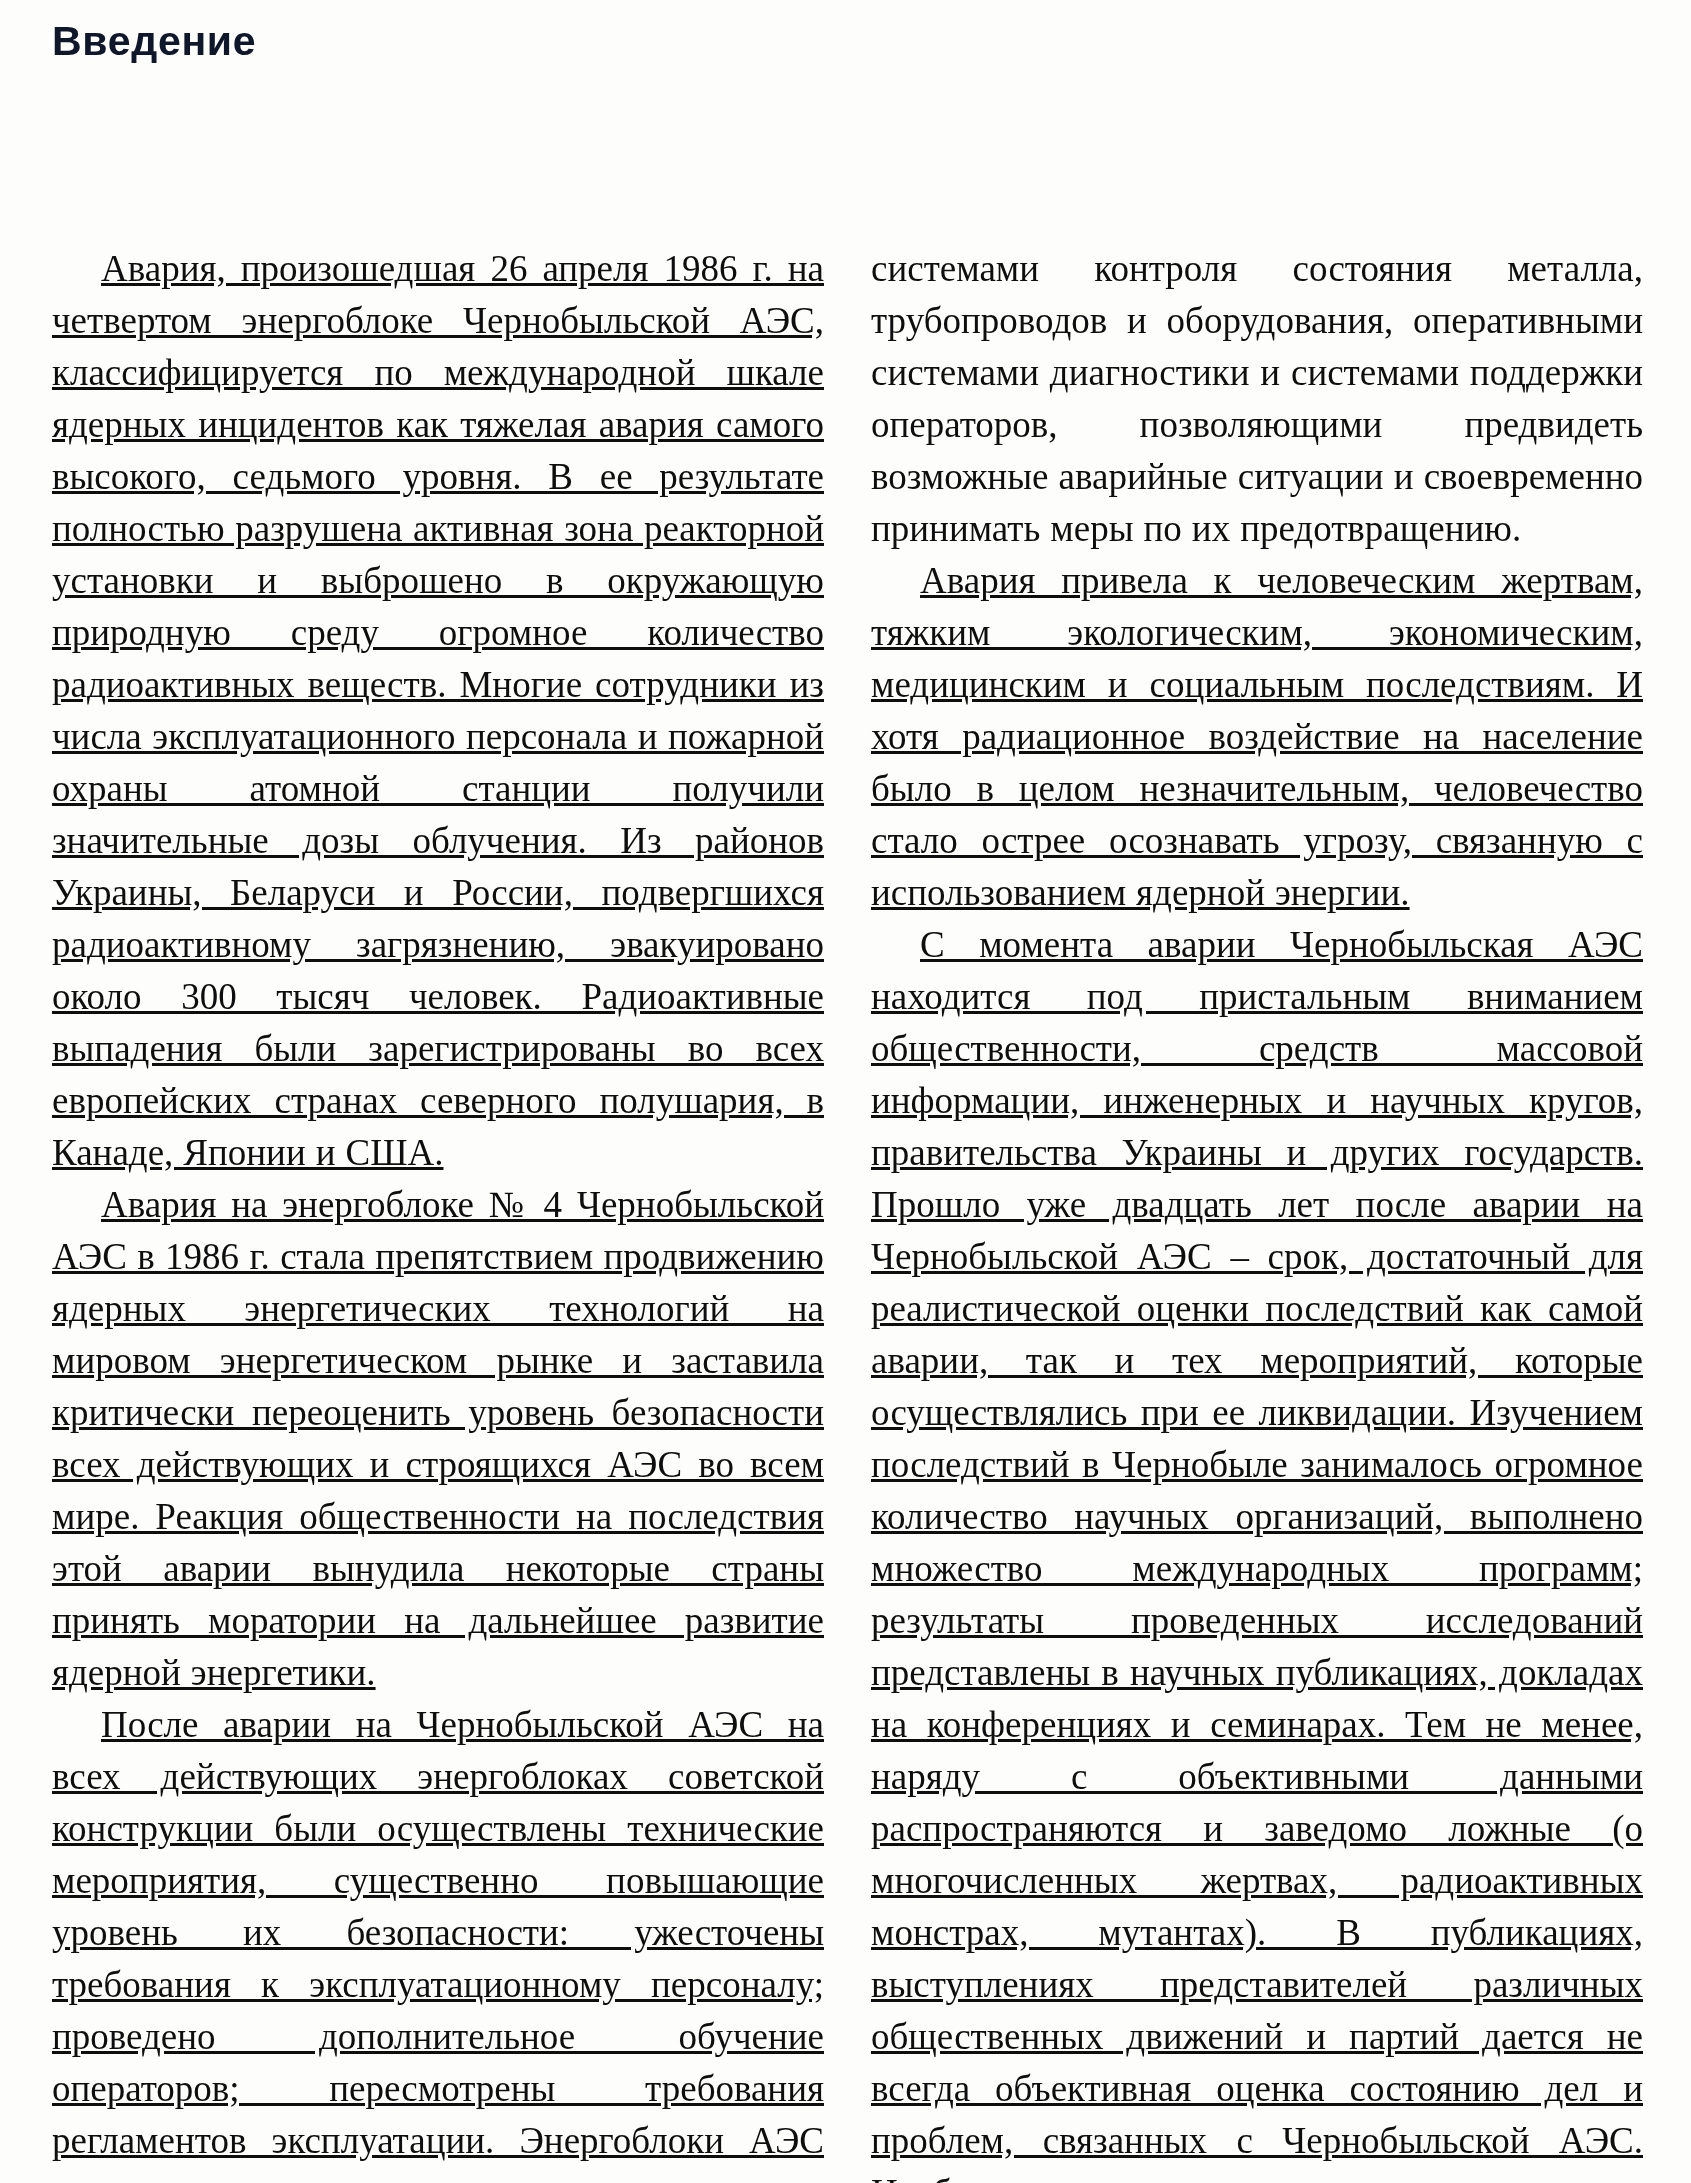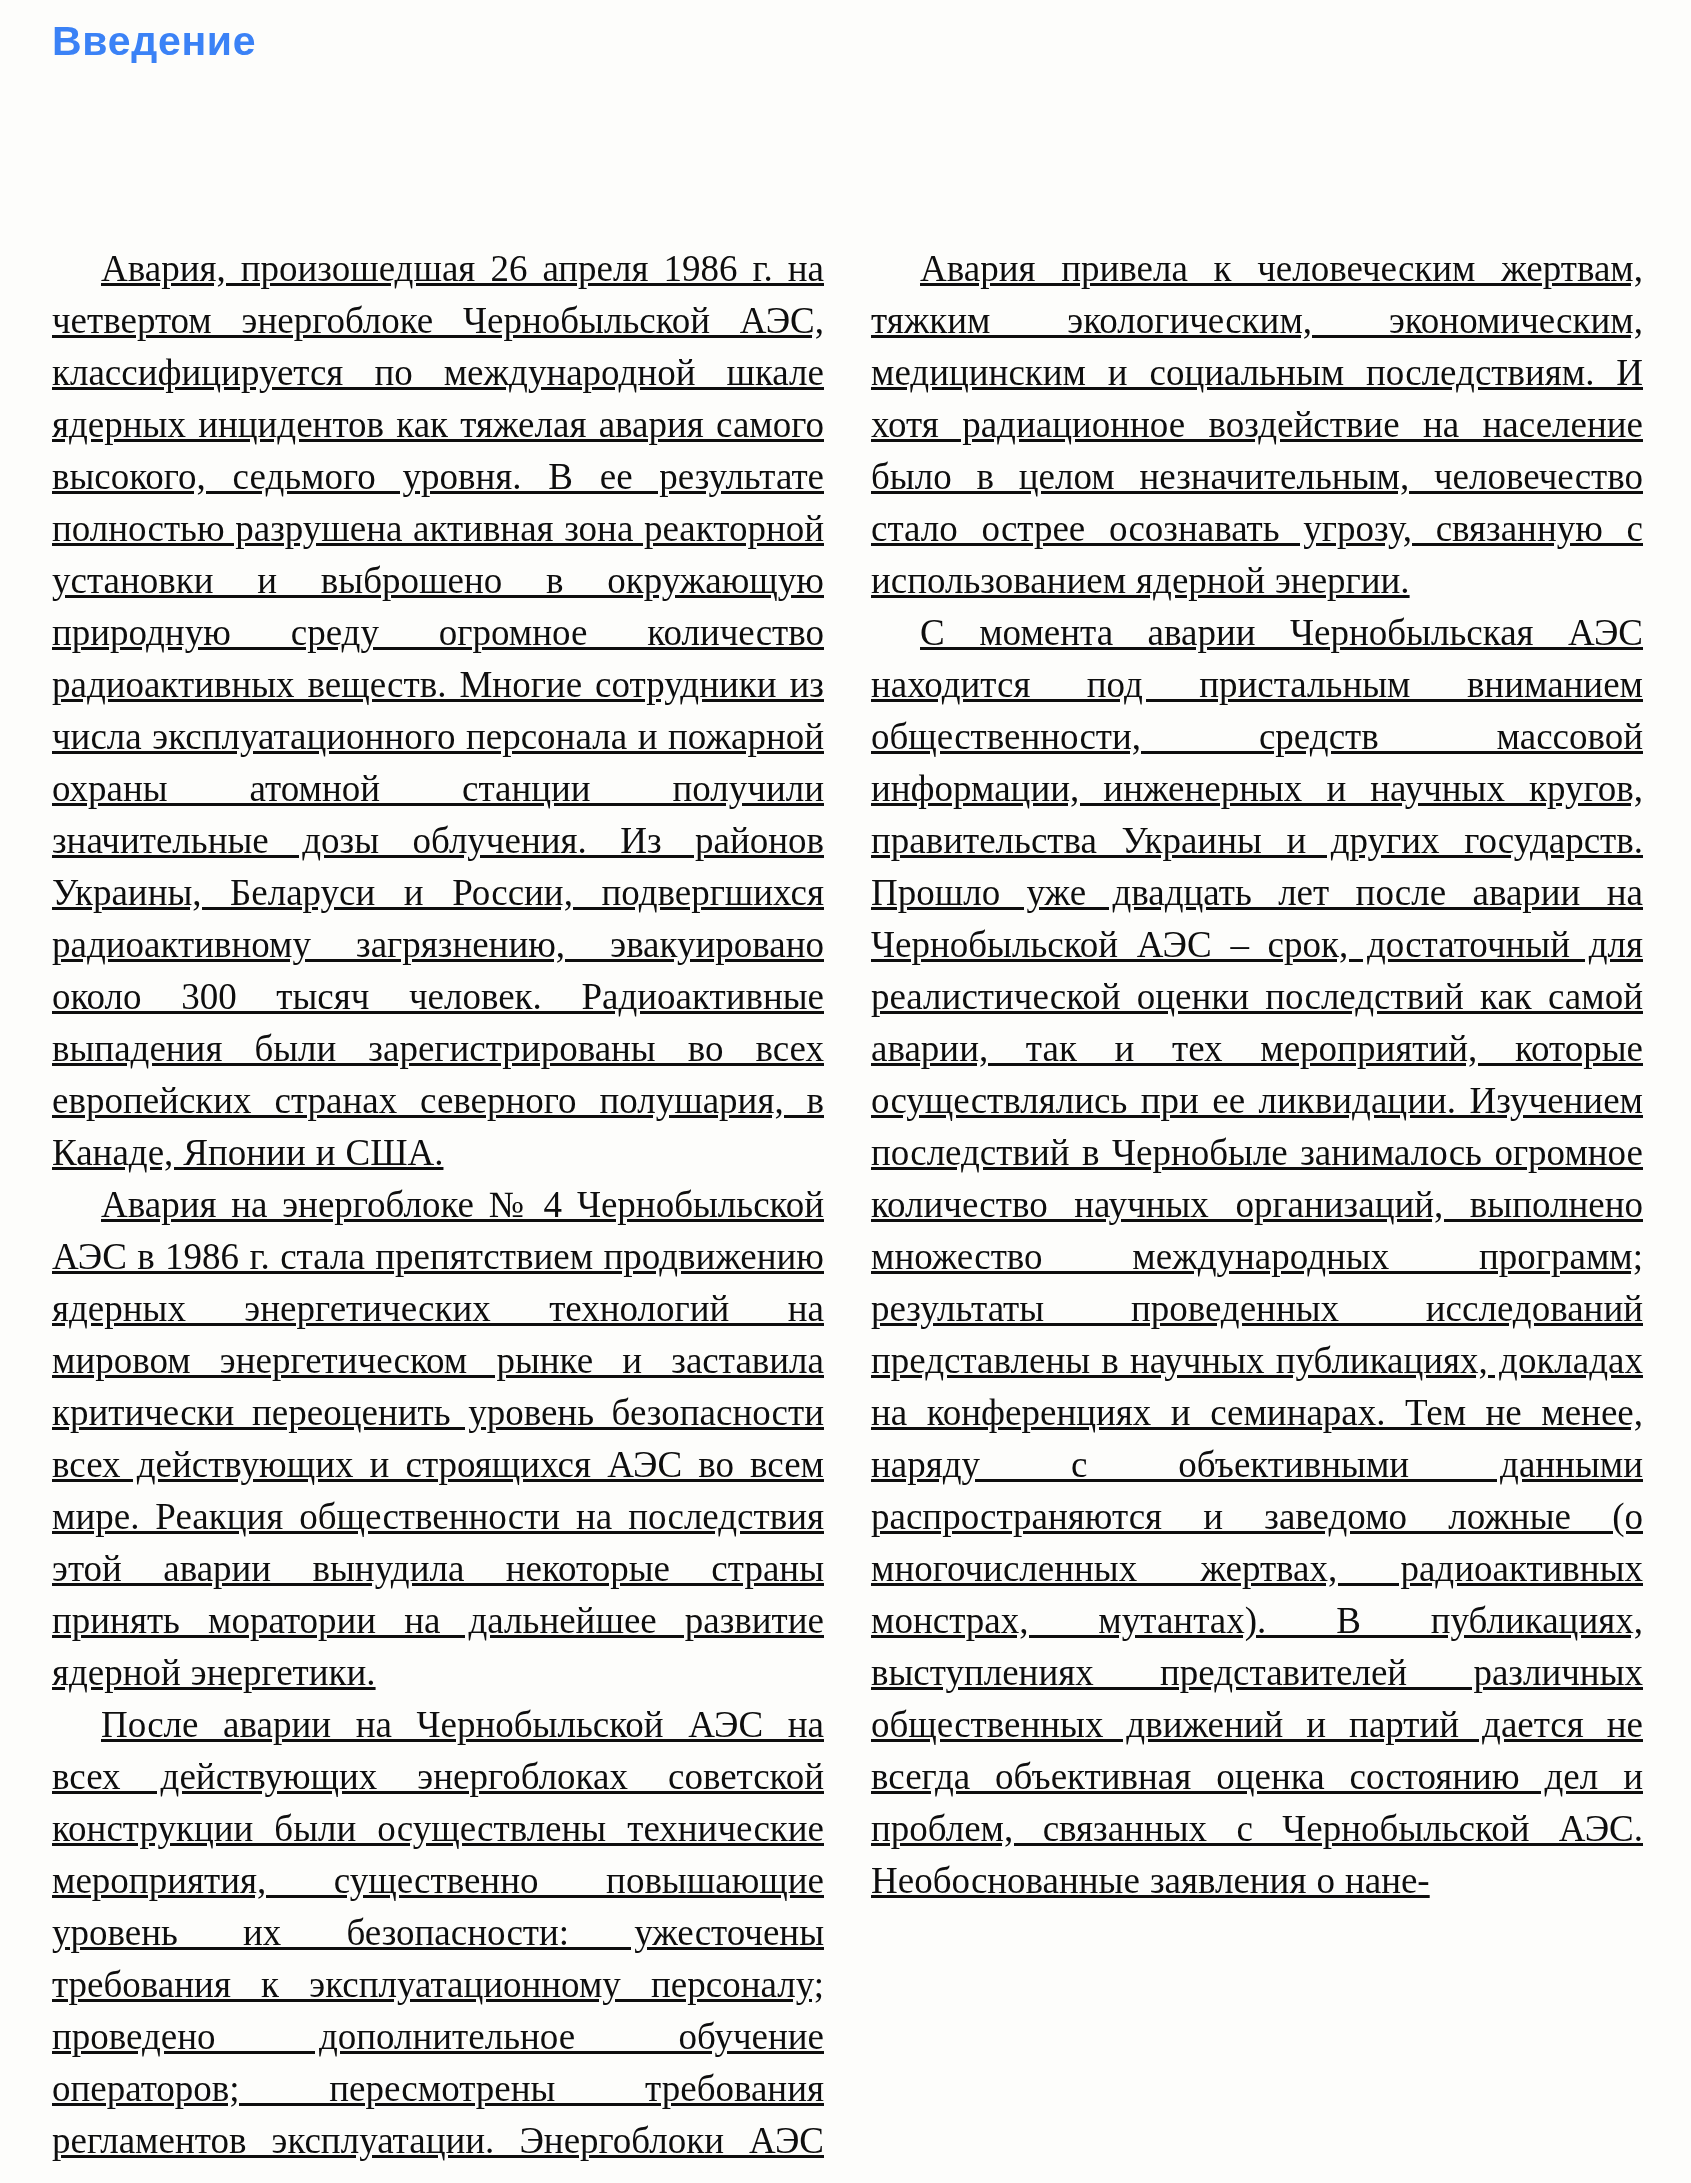--- a/index.html
+++ b/index.html
@@ -16,21 +16,21 @@
     overflow: hidden;
     font-family: "Liberation Serif", serif;
   }
 
   .chapter-title {
     font-family: "Liberation Sans", sans-serif;
     font-weight: 700;
     font-size: 41px;
     line-height: 47px;
     letter-spacing: 0.7px;
-    color: #3b82f6;
+    color: #0f172a;
     margin-bottom: 178px;
   }
 
   .columns {
     display: flex;
     gap: 47px;
   }
 
   .column {
     width: 772px;
@@ -57,20 +57,21 @@
 
   <div class="columns">
 
     <div class="column">
       <p class="para indent">Авария, произошедшая 26 апреля 1986 г. на четвертом энергоблоке Чернобыльской АЭС, классифицируется по международной шкале ядерных инцидентов как тяжелая авария самого высокого, седьмого уровня. В ее результате полностью разрушена активная зона реакторной установки и выброшено в окружающую природную среду огромное количество радиоактивных веществ. Многие сотрудники из числа эксплуатационного персонала и пожарной охраны атомной станции получили значительные дозы облучения. Из районов Украины, Беларуси и России, подвергшихся радиоактивному загрязнению, эвакуировано около 300 тысяч человек. Радиоактивные выпадения были зарегистрированы во всех европейских странах северного полушария, в Канаде, Японии и США.</p>
       <p class="para indent">Авария на энергоблоке № 4 Чернобыльской АЭС в 1986 г. стала препятствием продвижению ядерных энергетических технологий на мировом энергетическом рынке и заставила критически переоценить уровень безопасности всех действующих и строящихся АЭС во всем мире. Реакция общественности на последствия этой аварии вынудила некоторые страны принять моратории на дальнейшее развитие ядерной энергетики.</p>
       <p class="para indent">После аварии на Чернобыльской АЭС на всех действующих энергоблоках советской конструкции были осуществлены технические мероприятия, существенно повышающие уровень их безопасности: ужесточены требования к эксплуатационному персоналу; проведено дополнительное обучение операторов; пересмотрены требования регламентов эксплуатации. Энергоблоки АЭС оснащены усовершенствованными системами безопасности, диагностическими</p>
     </div>
 
     <div class="column">
+      <p class="para">системами контроля состояния металла, трубопроводов и оборудования, оперативными системами диагностики и системами поддержки операторов, позволяющими предвидеть возможные аварийные ситуации и своевременно принимать меры по их предотвращению.</p>
       <p class="para indent">Авария привела к человеческим жертвам, тяжким экологическим, экономическим, медицинским и социальным последствиям. И хотя радиационное воздействие на население было в целом незначительным, человечество стало острее осознавать угрозу, связанную с использованием ядерной энергии.</p>
       <p class="para indent">С момента аварии Чернобыльская АЭС находится под пристальным вниманием общественности, средств массовой информации, инженерных и научных кругов, правительства Украины и других государств. Прошло уже двадцать лет после аварии на Чернобыльской АЭС – срок, достаточный для реалистической оценки последствий как самой аварии, так и тех мероприятий, которые осуществлялись при ее ликвидации. Изучением последствий в Чернобыле занималось огромное количество научных организаций, выполнено множество международных программ; результаты проведенных исследований представлены в научных публикациях, докладах на конференциях и семинарах. Тем не менее, наряду с объективными данными распространяются и заведомо ложные (о многочисленных жертвах, радиоактивных монстрах, мутантах). В публикациях, выступлениях представителей различных общественных движений и партий дается не всегда объективная оценка состоянию дел и проблем, связанных с Чернобыльской АЭС. Необоснованные заявления о нане-</p>
     </div>
 
   </div>
 
 </div>
 
 
 </body></html>

